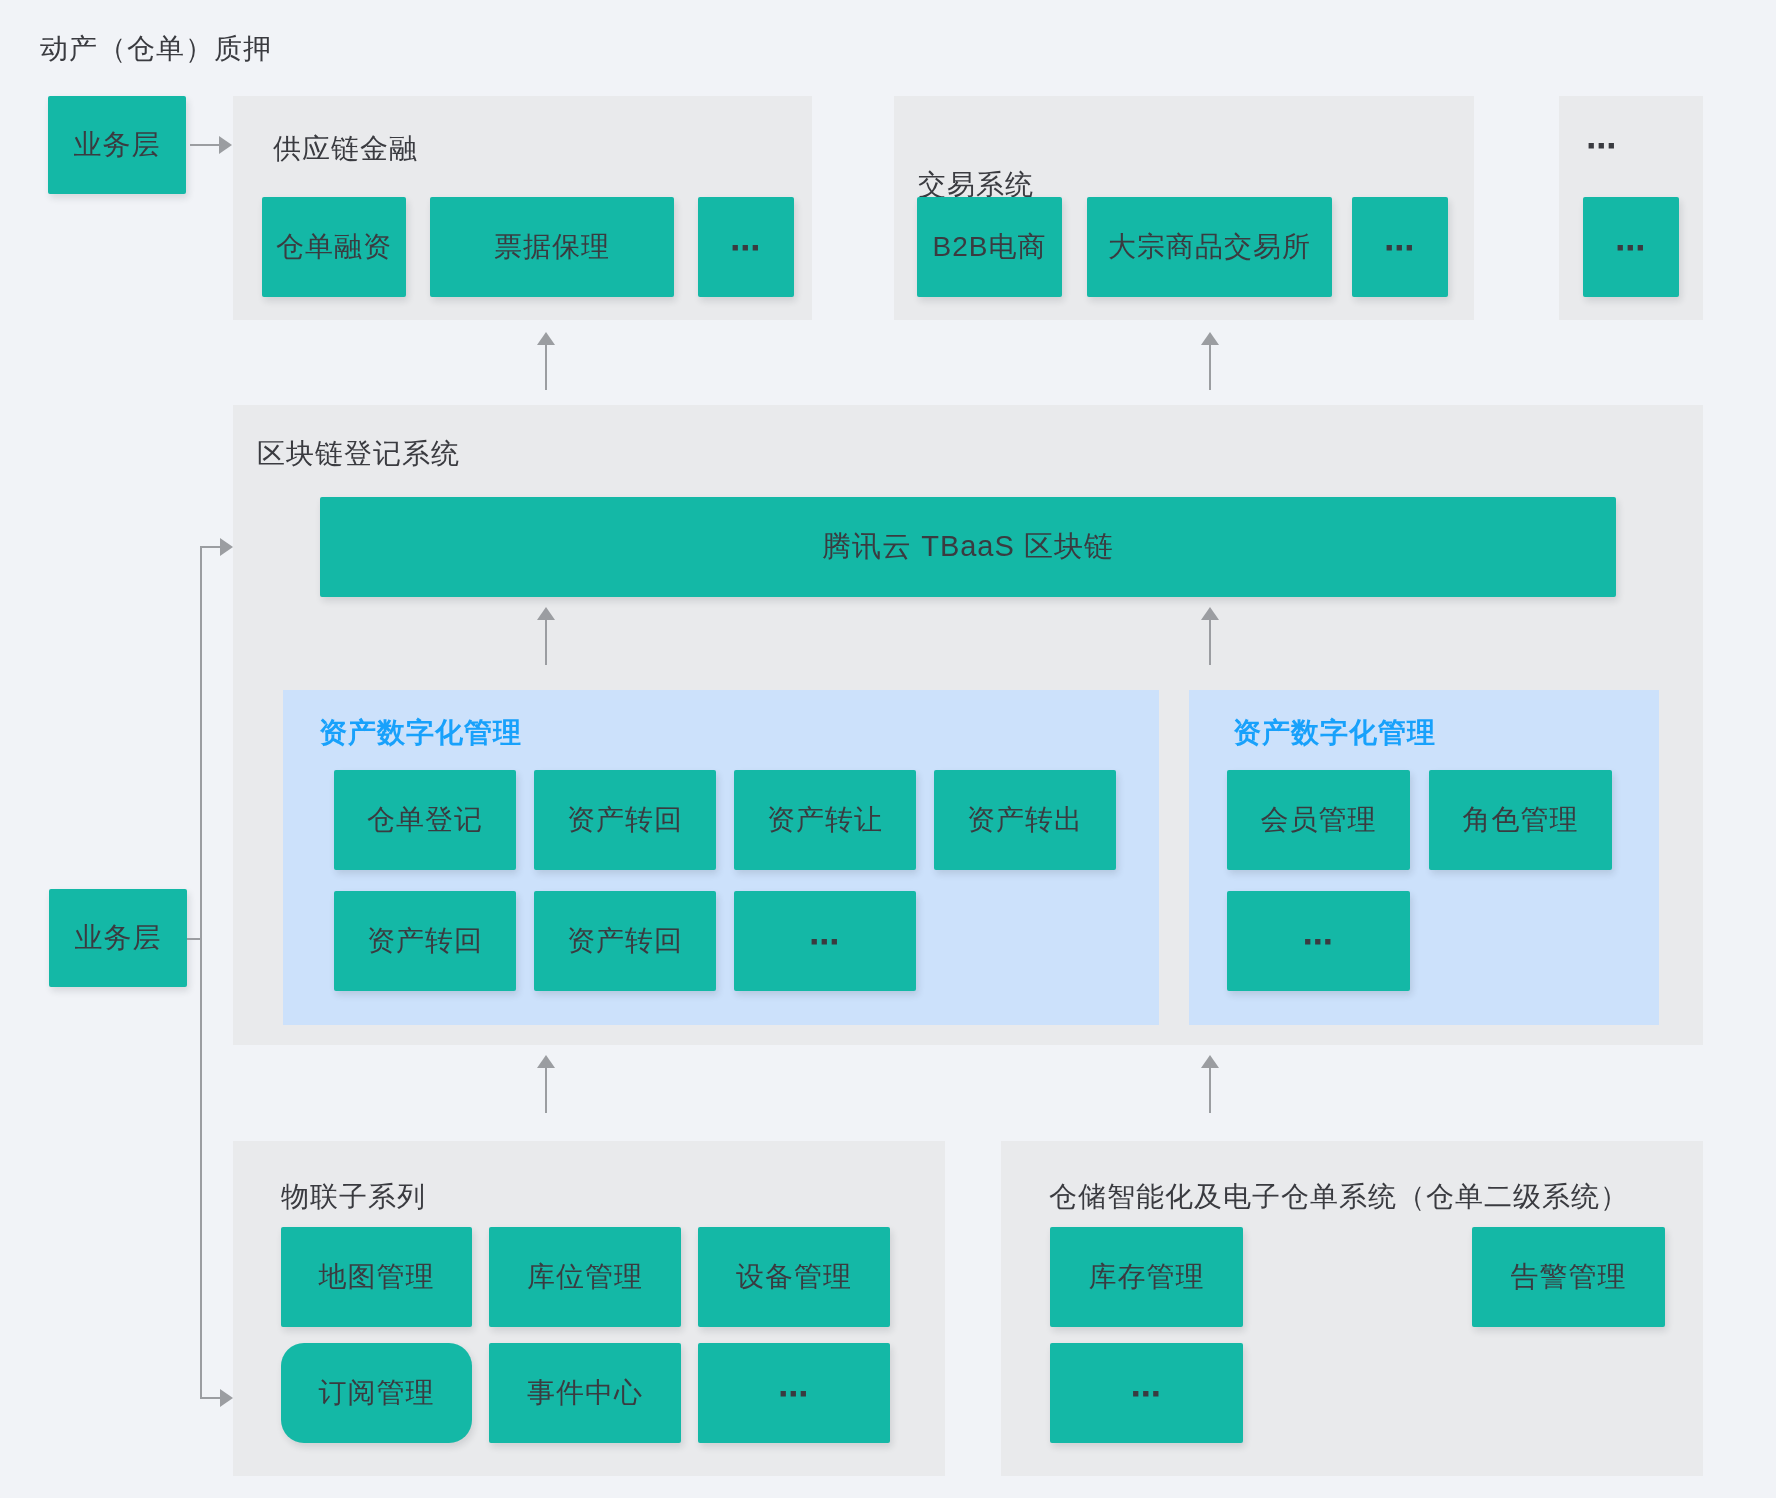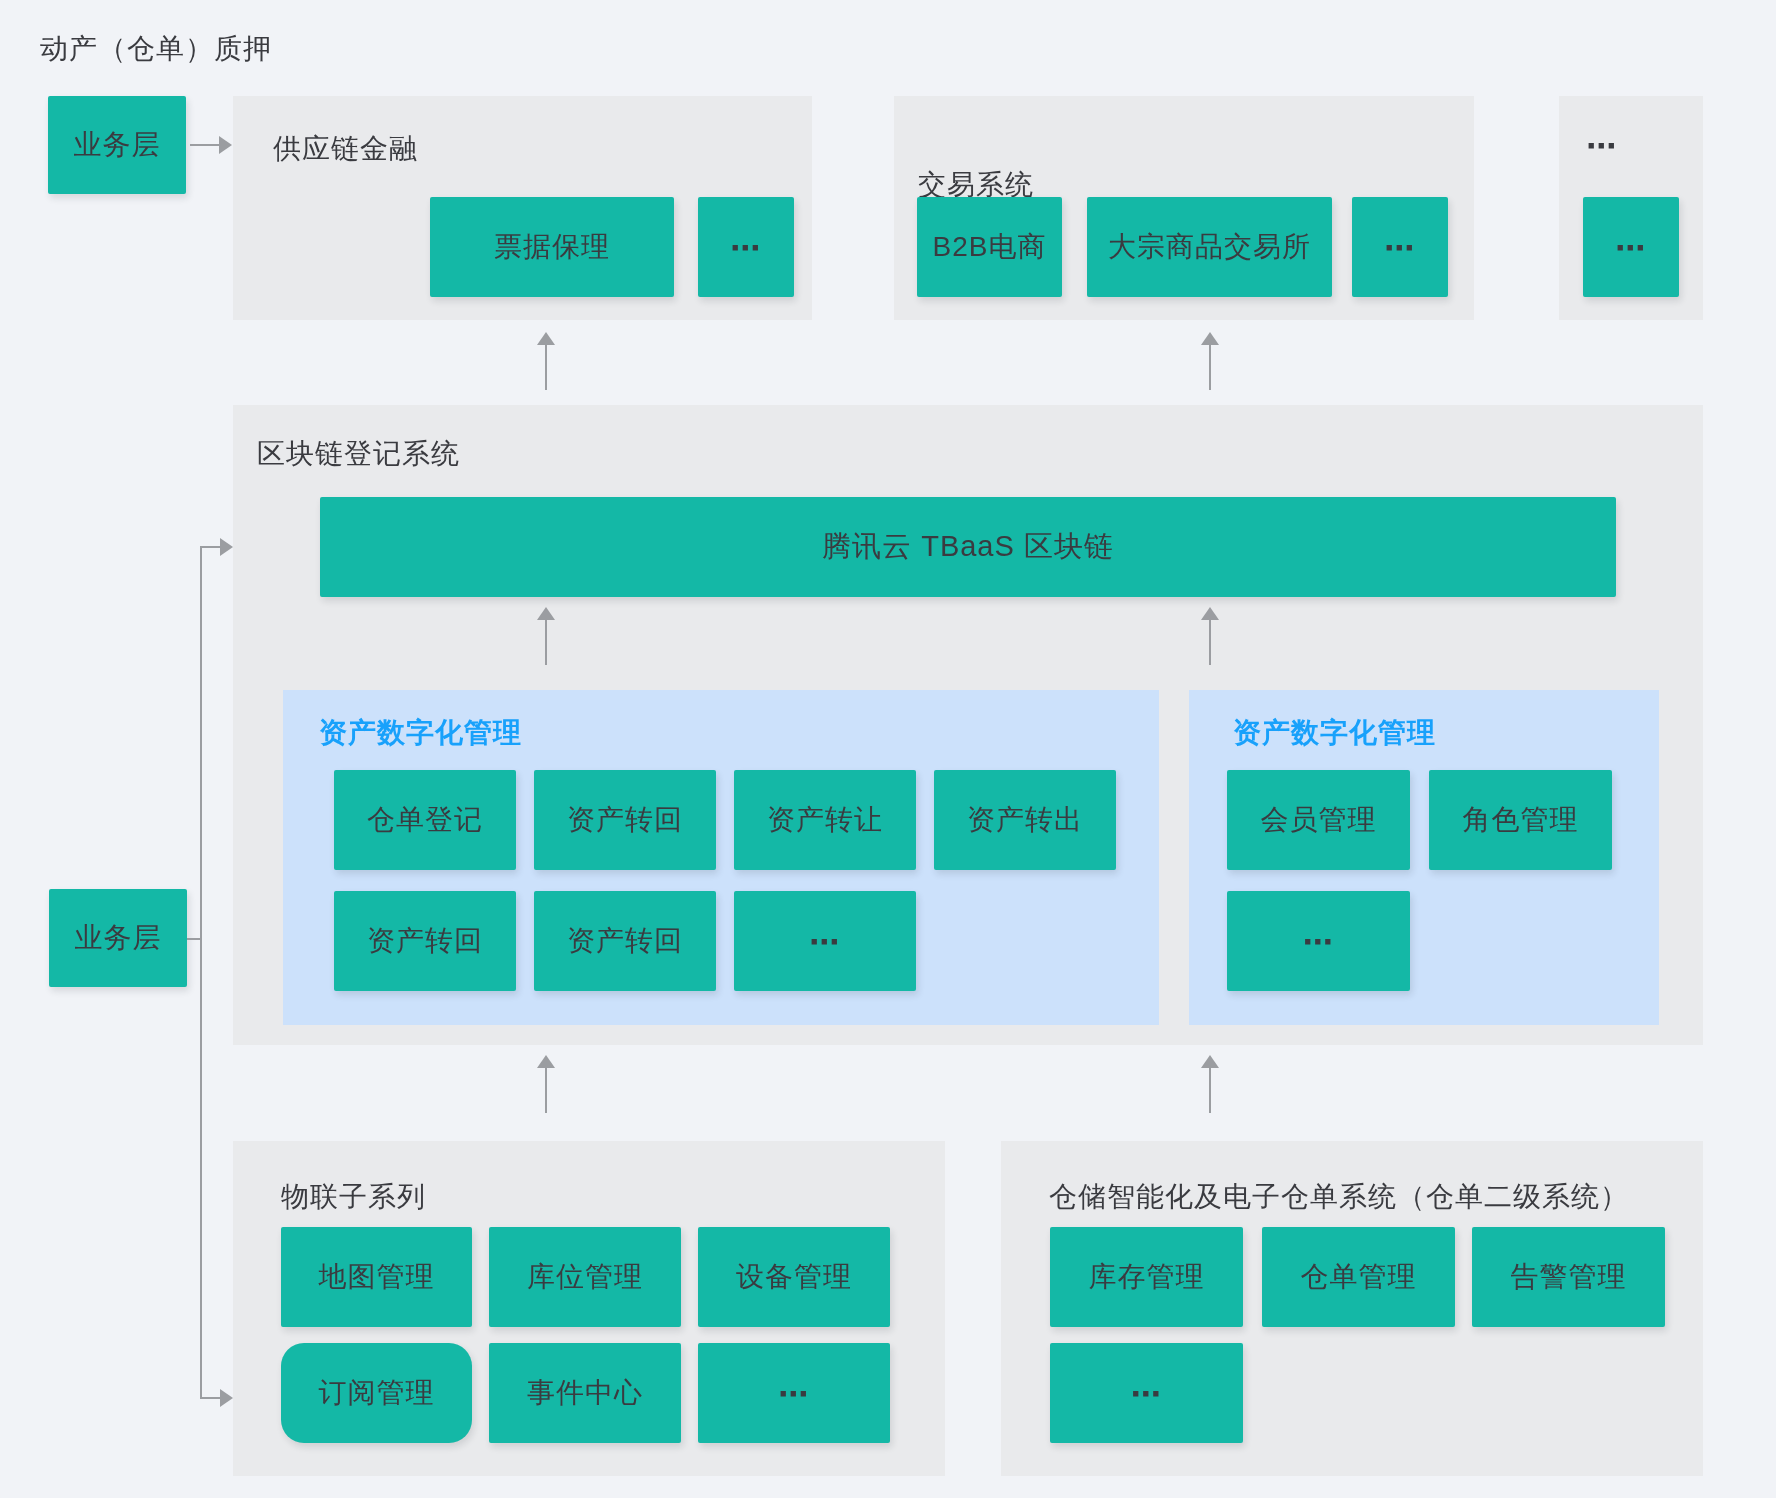--- a/index.html
+++ b/index.html
@@ -80,20 +80,23 @@
   <div class="box-white" style="left:48px;top:96px;width:138px;height:98px;">
     <span>业务层</span>
   </div>
   <div class="h-arrow" style="left:190px;top:135px;width:42px;">
     <div class="line"></div>
     <div class="head"></div>
   </div>
 
   <div class="group" style="left:233px;top:96px;width:579px;height:224px;"></div>
   <div class="group-title" style="left:257px;top:130px;margin-left:16px;">供应链金融</div>
+  <div class="box-white" style="left:262px;top:197px;width:144px;height:100px;">
+    <span>仓单融资</span>
+  </div>
   <div class="box-white" style="left:430px;top:197px;width:244px;height:100px;">
     <span>票据保理</span>
   </div>
   <div class="box-white" style="left:698px;top:197px;width:96px;height:100px;">
     <span class="dots">⋯</span>
   </div>
 
   <div class="group" style="left:894px;top:96px;width:580px;height:224px;"></div>
   <div class="group-title" style="left:918px;top:130px;margin-top:36px;">交易系统</div>
   <div class="box-white" style="left:917px;top:197px;width:145px;height:100px;">
@@ -201,23 +204,20 @@
   </div>
   <div class="box-white" style="left:698px;top:1343px;width:192px;height:100px;">
     <span class="dots">⋯</span>
   </div>
 
   <div class="group" style="left:1001px;top:1141px;width:702px;height:335px;"></div>
   <div class="group-title" style="left:1049px;top:1178px;">仓储智能化及电子仓单系统（仓单二级系统）</div>
   <div class="box-white" style="left:1050px;top:1227px;width:193px;height:100px;">
     <span>库存管理</span>
   </div>
-  <div class="box-white" style="left:1262px;top:1227px;width:193px;height:100px;">
-    <span>仓单管理</span>
-  </div>
   <div class="box-white" style="left:1472px;top:1227px;width:193px;height:100px;">
     <span>告警管理</span>
   </div>
   <div class="box-white" style="left:1050px;top:1343px;width:193px;height:100px;">
     <span class="dots">⋯</span>
   </div>
 
   <div class="box-white" style="left:49px;top:889px;width:138px;height:98px;">
     <span>业务层</span>
   </div>

